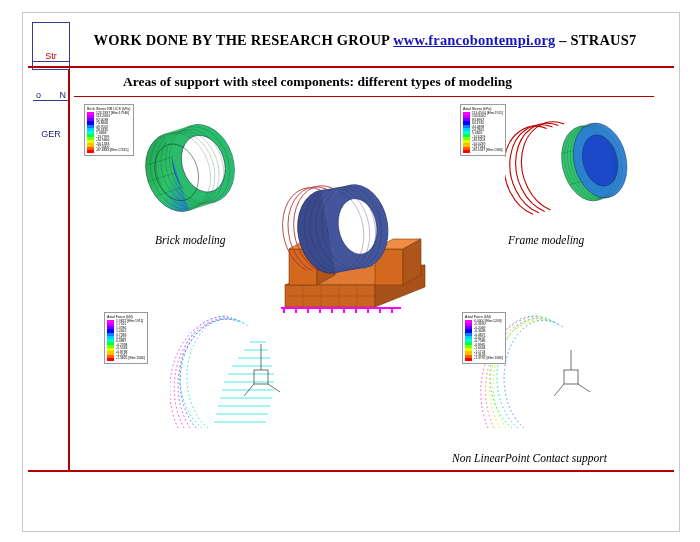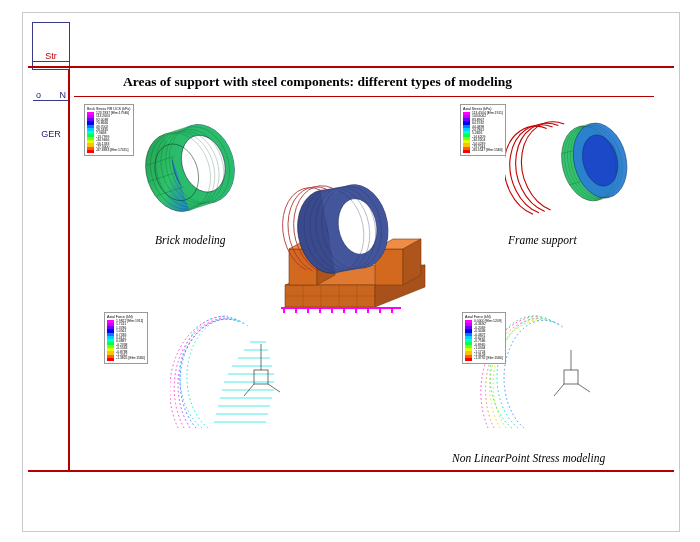--- a/index.html
+++ b/index.html
@@ -56,20 +56,23 @@
 
   <div class="logo-box">
     <div class="logo-row c1">Str</div>
     <div class="logo-row split">
       <span class="s">o</span>
       <span class="s">N</span>
     </div>
     <div class="logo-row">GER</div>
   </div>
 
+  <div class="title">
+    <span>WORK DONE BY THE RESEARCH GROUP </span><a href="#">www.francobontempi.org</a><span> – STRAUS7</span>
+  </div>
   <div class="hrule"></div>
 
   <div class="vline"></div>
 
   <div class="subtitle">Areas of support with steel components: different types of modeling</div>
   <div class="subline"></div>
 
   <svg class="fig" style="left:130px;top:112px;" width="120" height="112" viewBox="0 0 120 112">
     <defs>
       <linearGradient id="gBrick" x1="0" y1="0" x2="1" y2="1">
@@ -371,22 +374,22 @@
         <span>-0.8965</span>
         <span>-1.0344</span>
         <span>-1.1724</span>
         <span>-1.3103</span>
         <span>-1.3792 [Elm:1584]</span>
       </div>
     </div>
   </div>
 
   <div class="cap" style="left:135px;top:234px;margin-left:20px;">Brick modeling</div>
-  <div class="cap" style="left:508px;top:234px;">Frame support</div>
-  <div class="cap" style="left:452px;top:452px;">Non LinearPoint Stress  modeling</div>
+  <div class="cap" style="left:508px;top:234px;">Frame modeling</div>
+  <div class="cap" style="left:452px;top:452px;">Non LinearPoint Contact  support</div>
 
   <div class="footrule"></div>
   <div class="footer">
     
     
     
     
   </div>
 </div>
 

